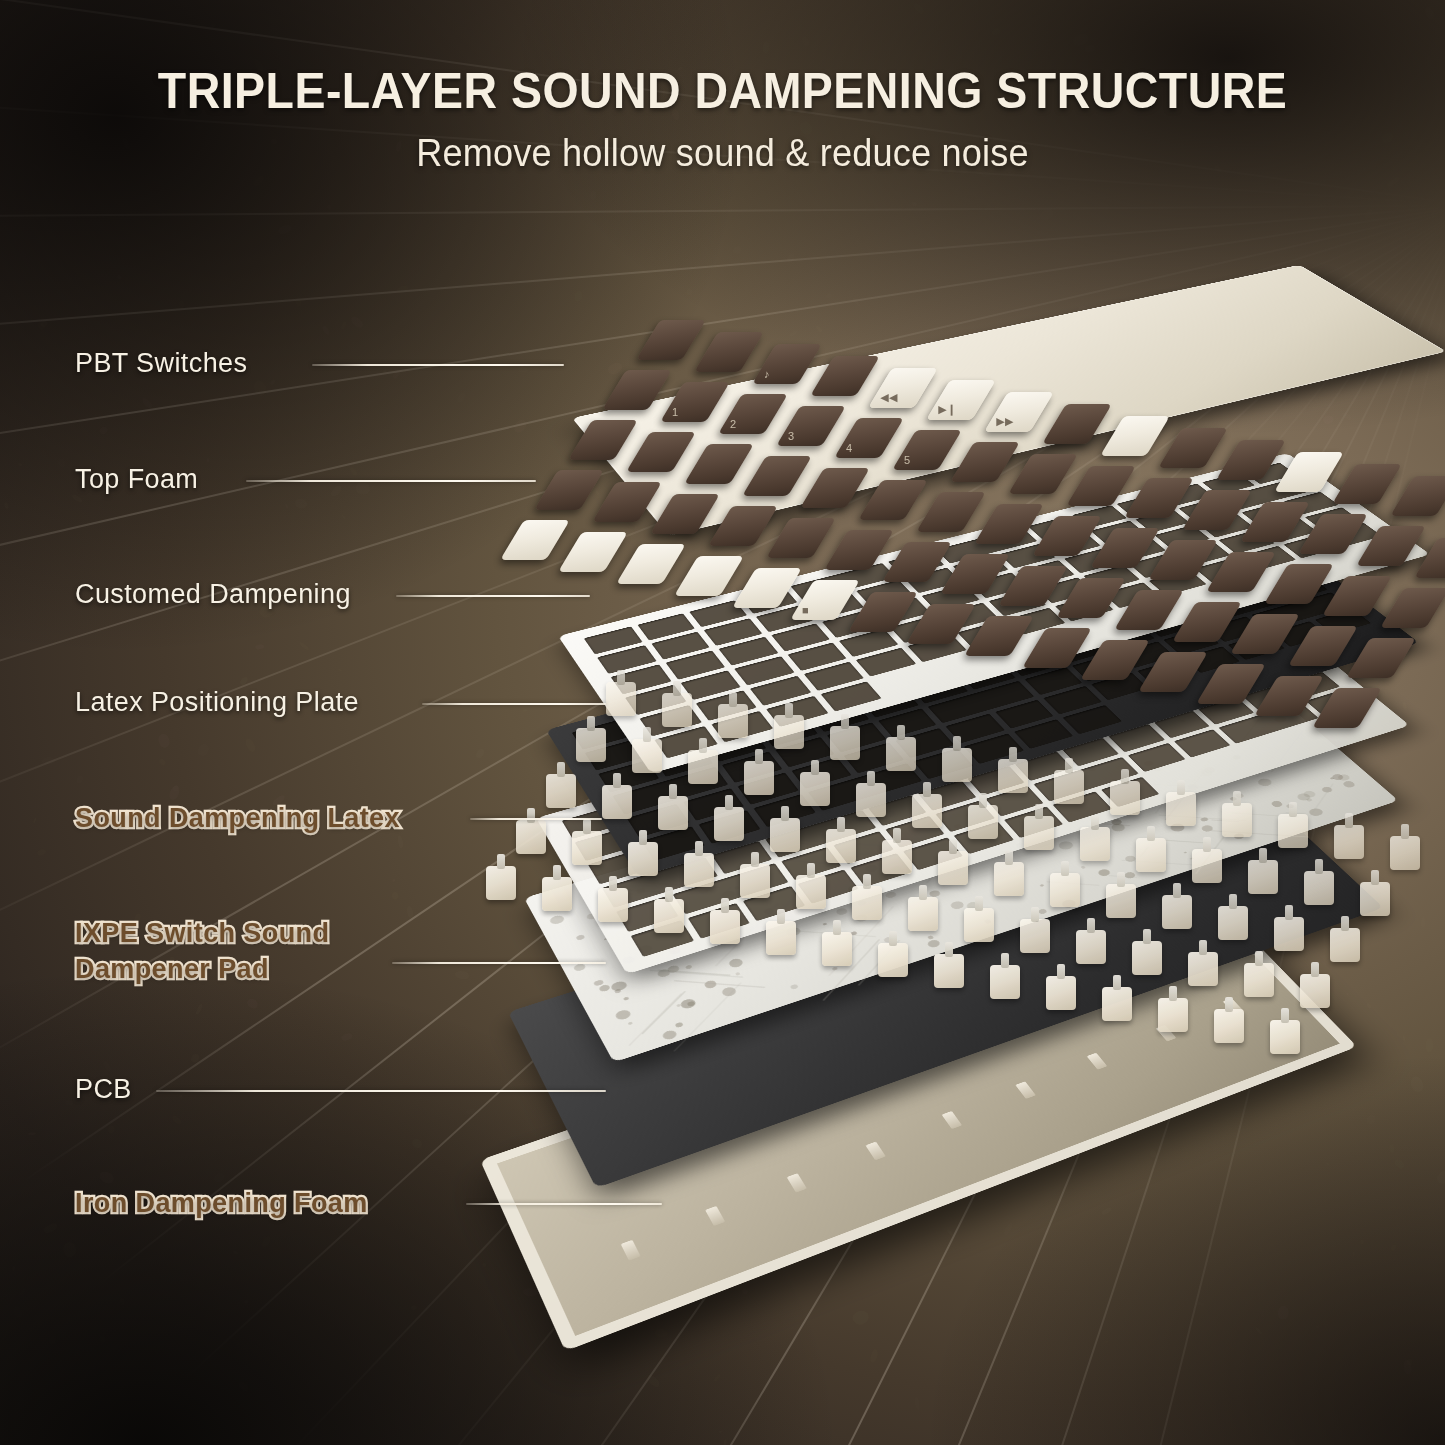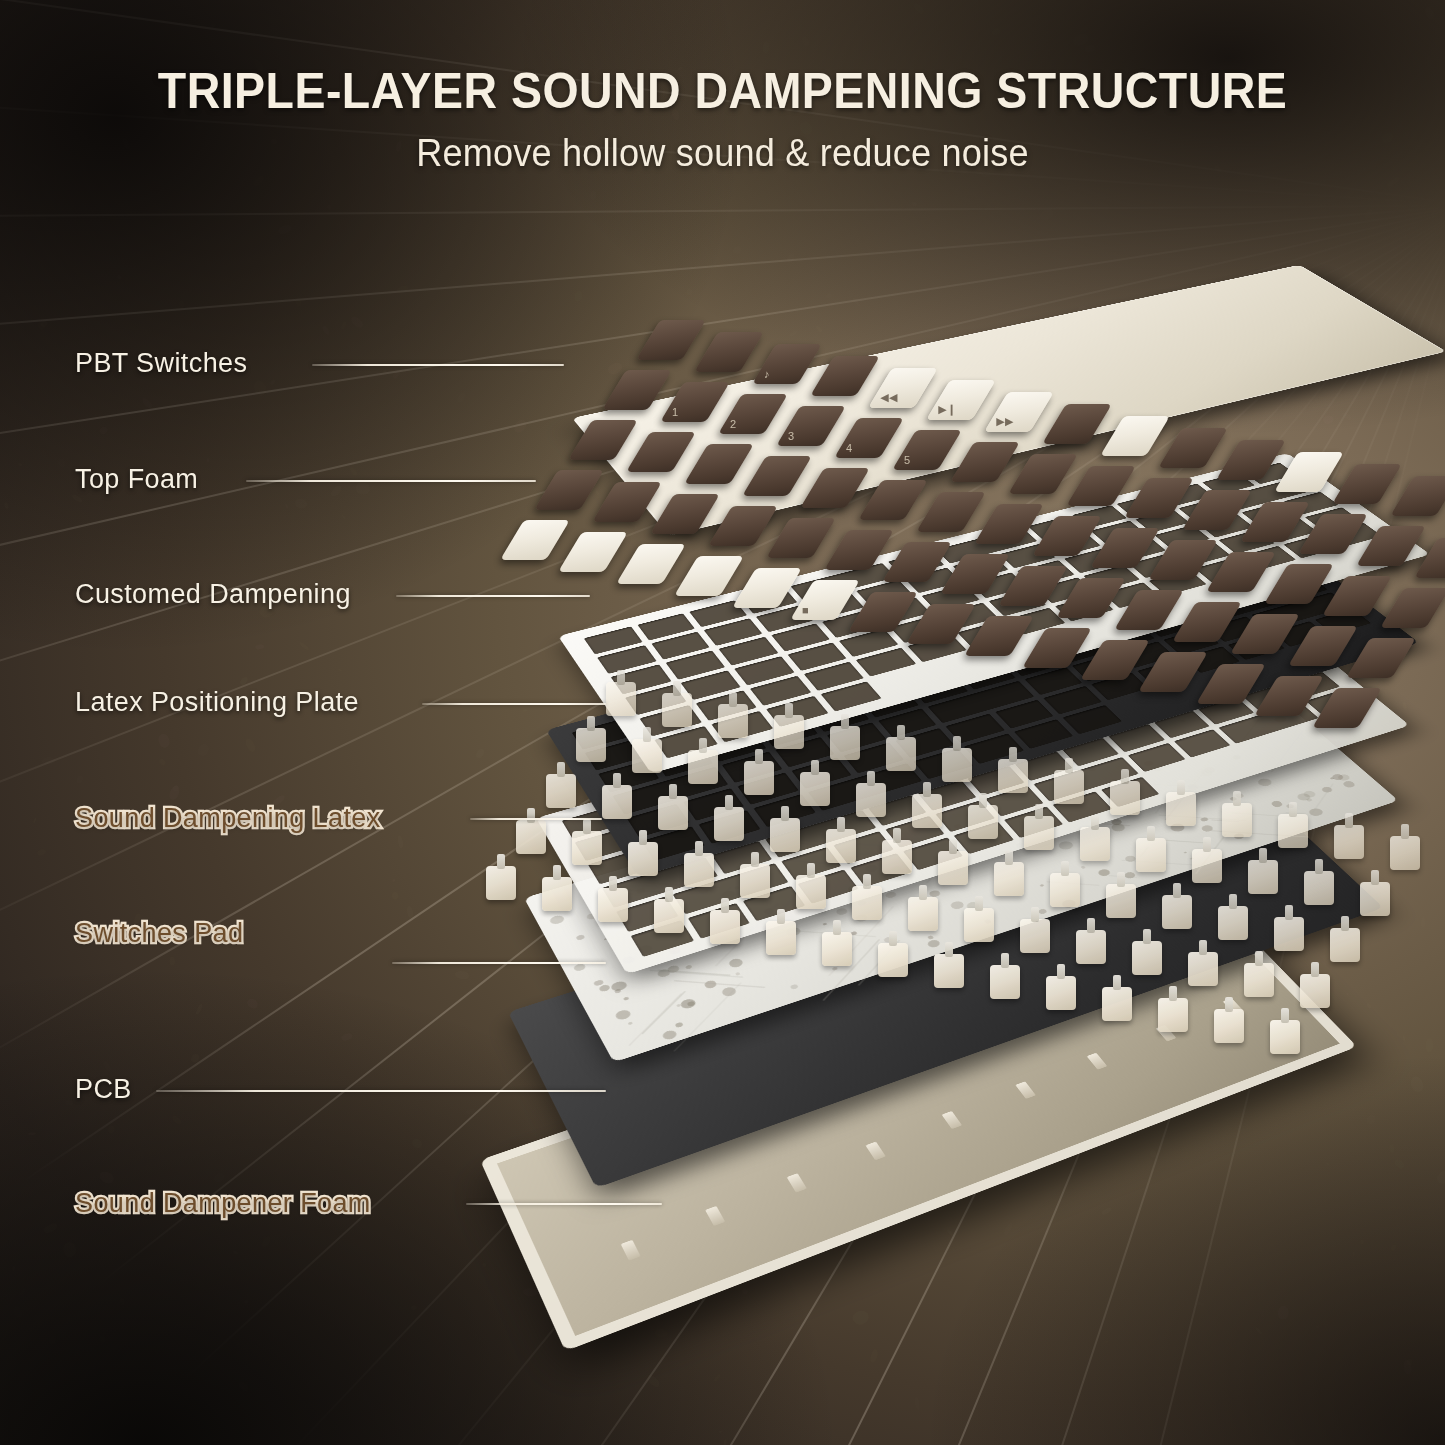--- a/index.html
+++ b/index.html
@@ -37,21 +37,21 @@
     text-shadow:0 2px 5px rgba(0,0,0,.55);
     white-space:nowrap;}
   .subtitle{position:absolute;left:0;right:0;top:132px;text-align:center;
     font-size:38px;color:#f4ecdd;letter-spacing:.2px;
     transform:scaleX(.95);
     text-shadow:0 2px 5px rgba(0,0,0,.5);white-space:nowrap;}
   
   .cal{position:absolute;white-space:nowrap;}
   .cal .txt{font-size:27px;letter-spacing:.4px;line-height:1.34;}
   .cal.plain .txt{color:#f7f1e4;text-shadow:0 2px 4px rgba(0,0,0,.6);}
-  .cal.hl .txt{color:#6d4d2c;font-weight:normal;
+  .cal.hl .txt{color:#6d4d2c;font-weight:bold;
     -webkit-text-stroke:4.5px #f3e6d2;paint-order:stroke fill;
     text-shadow:0 2px 4px rgba(0,0,0,.35);}
   .lead{position:absolute;height:2px;border-radius:2px;
     background:linear-gradient(90deg, rgba(247,240,226,.25) 0%, rgba(247,240,226,.95) 22%, rgba(255,250,240,1) 75%, rgba(247,240,226,.85) 100%);
     box-shadow:0 0 4px rgba(0,0,0,.4);}
   
   .stack{position:absolute;left:520px;top:150px;width:1000px;height:1310px;
     perspective:2600px;perspective-origin:50% 40%;}
   .layer{position:absolute;left:0;top:0;width:900px;height:330px;
     transform-style:preserve-3d;}
@@ -1125,26 +1125,27 @@
       <div class="lead" style="left: 396px; top: 595px; width: 194px;"></div>
       <div class="cal plain" style="left: 75px; top: 684px;">
         <div class="txt">Latex Positioning Plate</div>
       </div>
       <div class="lead" style="left: 422px; top: 703px; width: 184px;"></div>
       <div class="cal hl" style="left: 75px; top: 800px;">
         <div class="txt">Sound Dampening Latex</div>
       </div>
       <div class="lead" style="left: 470px; top: 818px; width: 132px;"></div>
       <div class="cal hl" style="left: 75px; top: 915px;">
-        <div class="txt">Switches Pad</div>
+        <div class="txt">IXPE Switch Sound</div>
+        <div class="txt">Dampener Pad</div>
       </div>
       <div class="lead" style="left: 392px; top: 962px; width: 214px;"></div>
       <div class="cal plain" style="left: 75px; top: 1071px;">
         <div class="txt">PCB</div>
       </div>
       <div class="lead" style="left: 156px; top: 1090px; width: 450px;"></div>
       <div class="cal hl" style="left: 75px; top: 1185px;">
-        <div class="txt">Sound Dampener Foam</div>
+        <div class="txt">Iron Dampening Foam</div>
       </div>
       <div class="lead" style="left: 466px; top: 1203px; width: 196px;"></div>
     </div>
 
 </div>
 
 </body></html>

